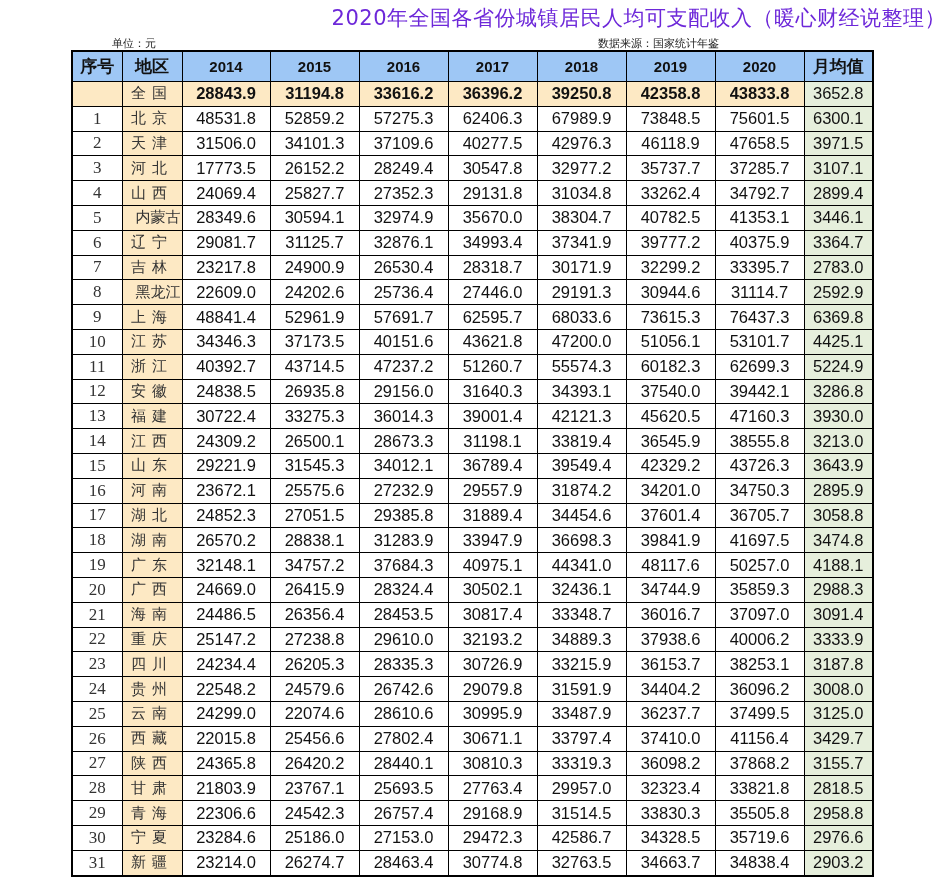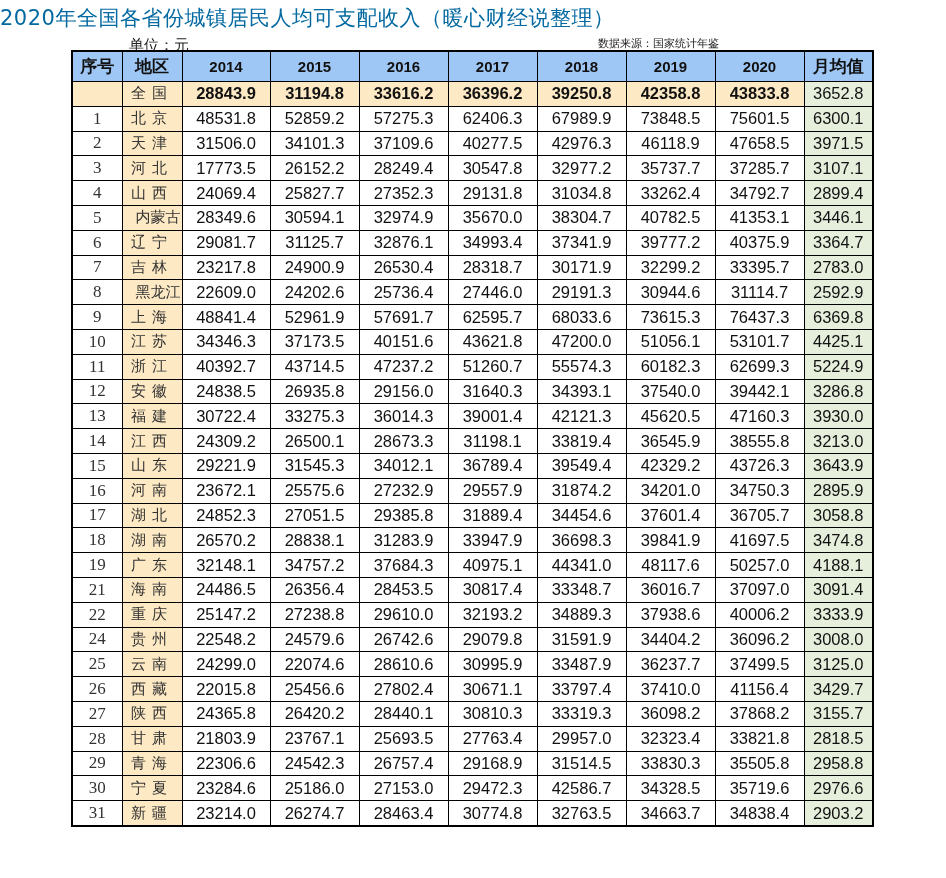--- a/index.html
+++ b/index.html
@@ -1,22 +1,22 @@
 <!DOCTYPE html>
 <html><head>
 <meta charset="utf-8">
 <style>
   html, body { margin: 0; padding: 0; background: #ffffff; }
   body { width: 946px; height: 878px; position: relative; overflow: hidden; font-family: "DejaVu Sans", sans-serif; }
   .title {
-    position: absolute; left: 0; top: 4px; width: 946px; text-align: left;
-    font-size: 21px; color: #0369a1; letter-spacing: 0.5px;
+    position: absolute; left: 0; top: 4px; width: 946px; text-align: right;
+    font-size: 21px; color: #6d28d9; letter-spacing: 0.5px;
     font-family: "DejaVu Sans", sans-serif;
   }
-  .unit { position: absolute; left: 129px; top: 36px; font-size: 15px; color: #222; }
+  .unit { position: absolute; left: 112px; top: 36px; font-size: 11px; color: #222; }
   .source { position: absolute; left: 598px; top: 36px; font-size: 11px; color: #222; }
   table.data {
     position: absolute; left: 71px; top: 50px;
     border-collapse: collapse; table-layout: fixed;
     border: 2px solid #000;
   }
   table.data th, table.data td {
     border: 1px solid #000; padding: 0; height: 23.8px;
     text-align: center; white-space: nowrap; overflow: hidden;
   }
@@ -307,20 +307,32 @@
         <td class="num">32148.1</td>
         <td class="num">34757.2</td>
         <td class="num">37684.3</td>
         <td class="num">40975.1</td>
         <td class="num">44341.0</td>
         <td class="num">48117.6</td>
         <td class="num">50257.0</td>
         <td class="avg">4188.1</td>
       </tr>
       <tr>
+        <td class="idx">20</td>
+        <td class="region">广西</td>
+        <td class="num">24669.0</td>
+        <td class="num">26415.9</td>
+        <td class="num">28324.4</td>
+        <td class="num">30502.1</td>
+        <td class="num">32436.1</td>
+        <td class="num">34744.9</td>
+        <td class="num">35859.3</td>
+        <td class="avg">2988.3</td>
+      </tr>
+      <tr>
         <td class="idx">21</td>
         <td class="region">海南</td>
         <td class="num">24486.5</td>
         <td class="num">26356.4</td>
         <td class="num">28453.5</td>
         <td class="num">30817.4</td>
         <td class="num">33348.7</td>
         <td class="num">36016.7</td>
         <td class="num">37097.0</td>
         <td class="avg">3091.4</td>
@@ -331,20 +343,32 @@
         <td class="num">25147.2</td>
         <td class="num">27238.8</td>
         <td class="num">29610.0</td>
         <td class="num">32193.2</td>
         <td class="num">34889.3</td>
         <td class="num">37938.6</td>
         <td class="num">40006.2</td>
         <td class="avg">3333.9</td>
       </tr>
       <tr>
+        <td class="idx">23</td>
+        <td class="region">四川</td>
+        <td class="num">24234.4</td>
+        <td class="num">26205.3</td>
+        <td class="num">28335.3</td>
+        <td class="num">30726.9</td>
+        <td class="num">33215.9</td>
+        <td class="num">36153.7</td>
+        <td class="num">38253.1</td>
+        <td class="avg">3187.8</td>
+      </tr>
+      <tr>
         <td class="idx">24</td>
         <td class="region">贵州</td>
         <td class="num">22548.2</td>
         <td class="num">24579.6</td>
         <td class="num">26742.6</td>
         <td class="num">29079.8</td>
         <td class="num">31591.9</td>
         <td class="num">34404.2</td>
         <td class="num">36096.2</td>
         <td class="avg">3008.0</td>

